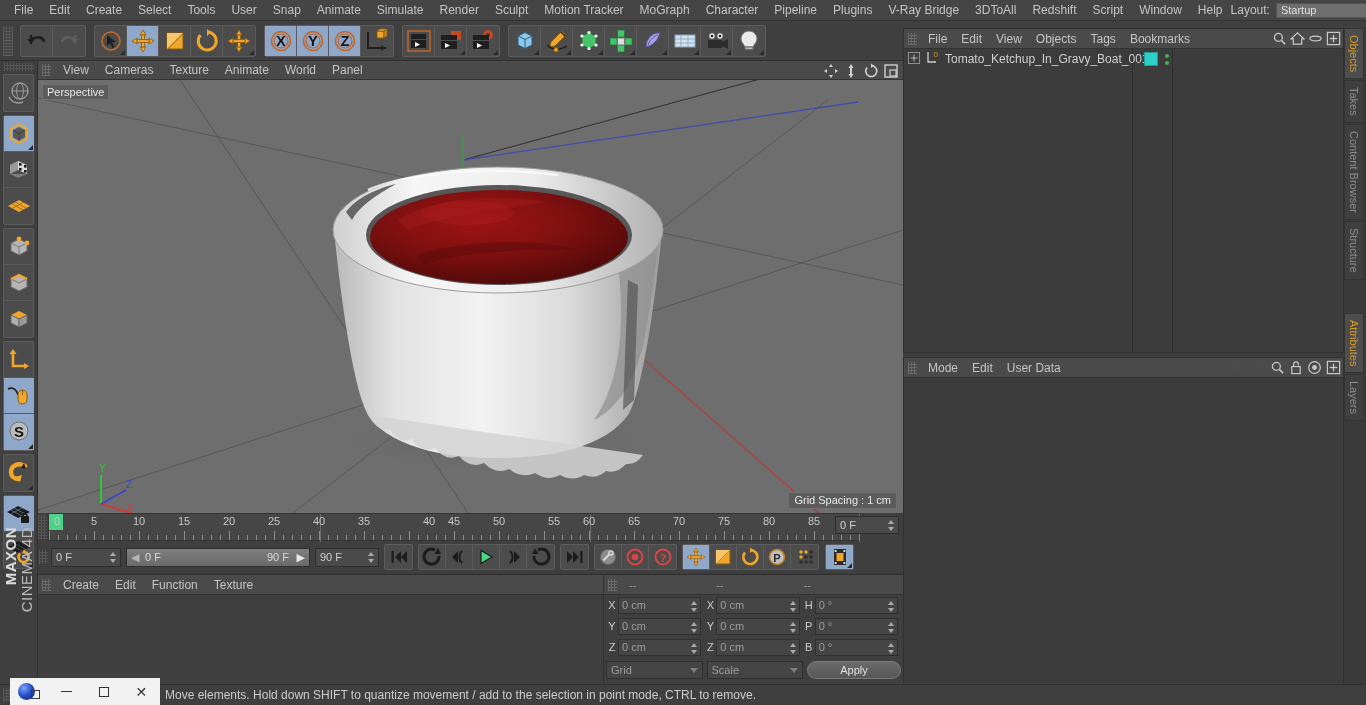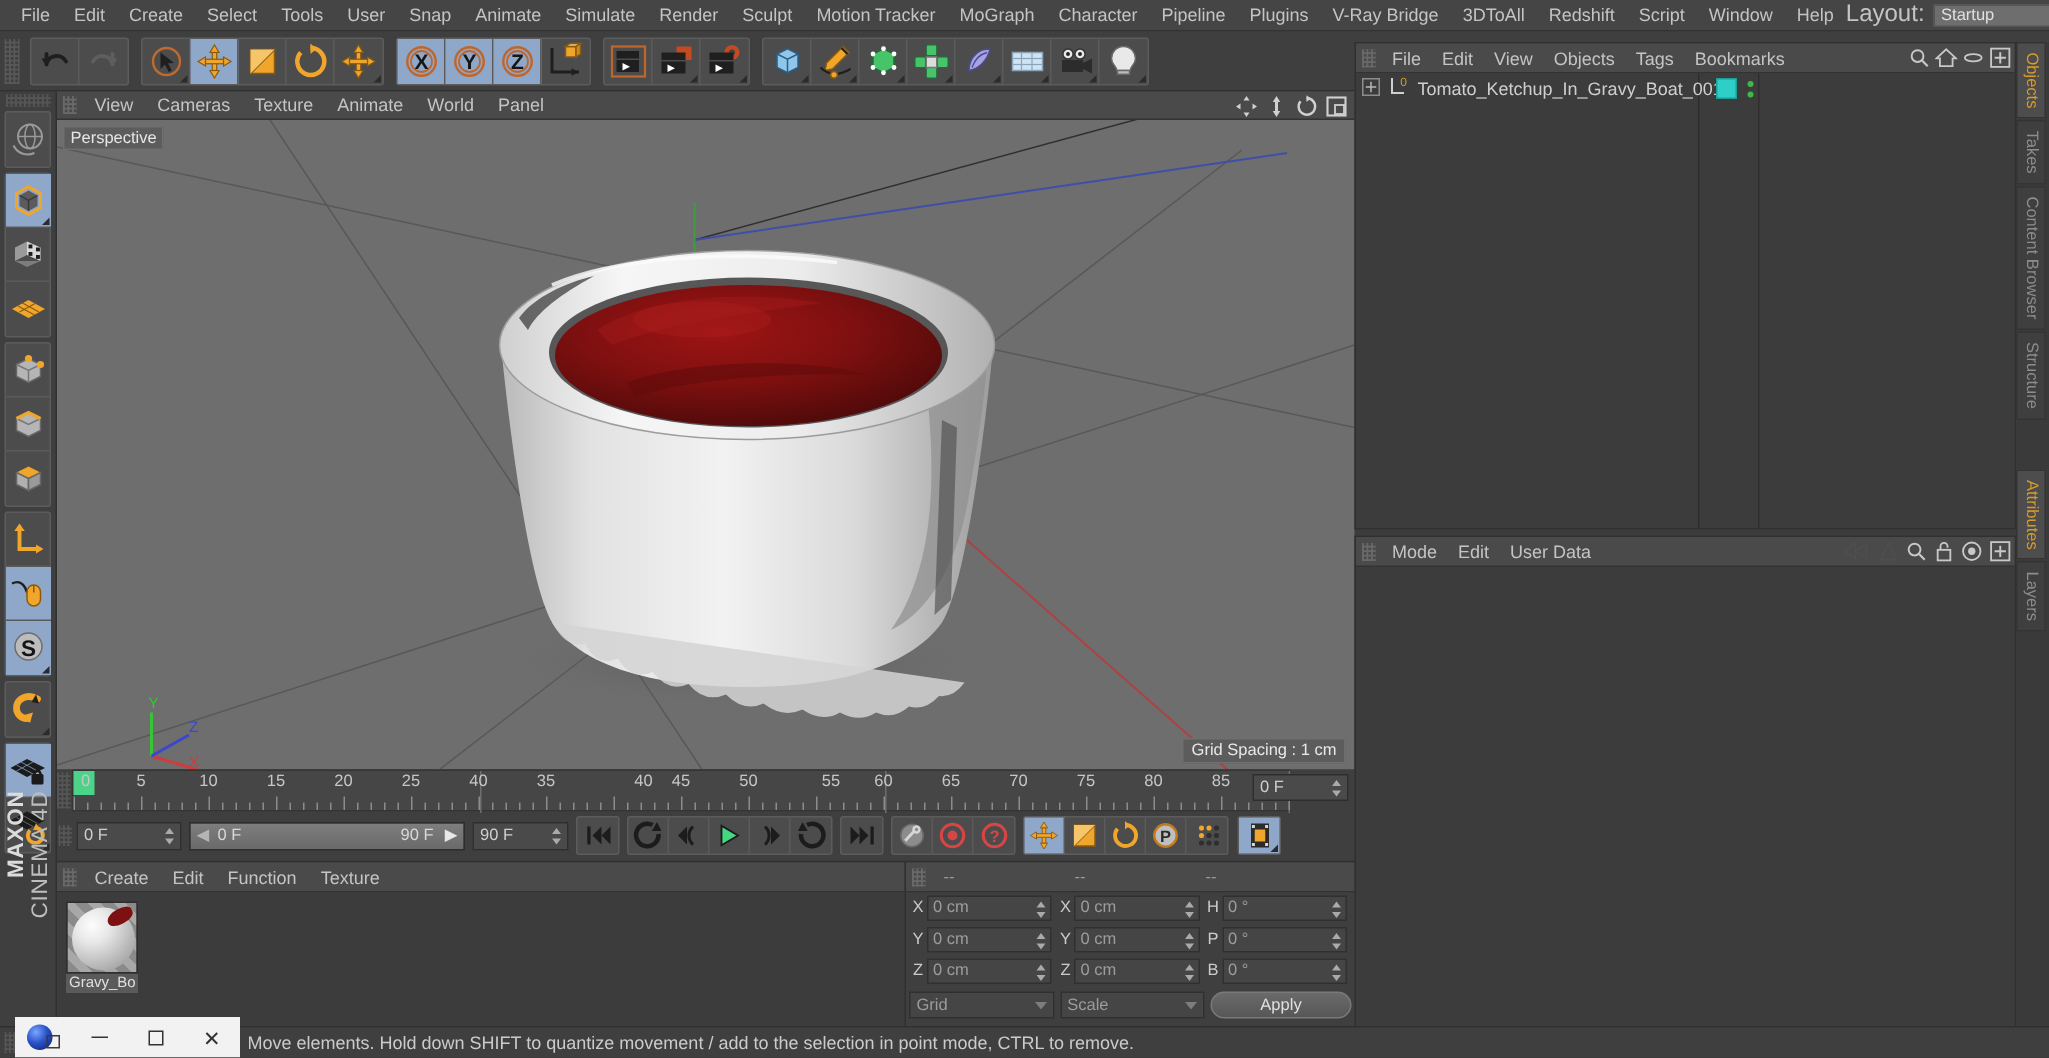--- a/index.html
+++ b/index.html
@@ -14,21 +14,21 @@
   .app{ position:relative; width:1366px; height:705px; background:#3c3c3c; }
 
   
   .menubar{
     position:absolute; left:0; top:0; width:1366px; height:21px;
     background:#454545; display:flex; align-items:center;
     border-bottom:1px solid #333;
   }
   .menubar .mi{ padding:0 8px; line-height:21px; color:#c4c4c4; font-size:12px; white-space:nowrap; cursor:default;}
   .layoutwrap{ margin-left:auto; display:flex; align-items:center; padding-right:4px;}
-  .layoutlabel{ color:#c4c4c4; font-size:16px; margin-right:6px;}
+  .layoutlabel{ color:#c4c4c4; font-size:12px; margin-right:6px;}
   .layoutsel{
     width:150px; height:15px; background:#6e6e6e; border:1px solid #555;
     color:#e0e0e0; font-size:11px; padding:0 4px; line-height:13px; position:relative;
     display:flex; align-items:center;
   }
 
   
   .toolbar{
     position:absolute; left:0; top:21px; width:1366px; height:40px;
     background:#3f3f3f; display:flex; align-items:center; border-bottom:1px solid #303030;
@@ -1021,29 +1021,20 @@
   </div>
 
   <div class="matwrap">
     <div class="mathead">
       <div class="g"></div>
       <div class="mi">Create</div>
       <div class="mi">Edit</div>
       <div class="mi">Function</div>
       <div class="mi">Texture</div>
     </div>
-    <div class="matbody">
-      <div class="matitem">
-        <div class="matthumb">
-          <div class="matball"></div>
-          <div class="matred"></div>
-        </div>
-        <div class="matname">Gravy_Bo</div>
-      </div>
-    </div>
   </div>
 
   <div class="coordwrap">
     <div class="coordhead">
       <div class="g"></div>
       <span class="dd" style="margin-left:8px;">--</span>
       <span class="dd" style="margin-left:80px;">--</span>
       <span class="dd" style="margin-left:80px;">--</span>
     </div>
 

